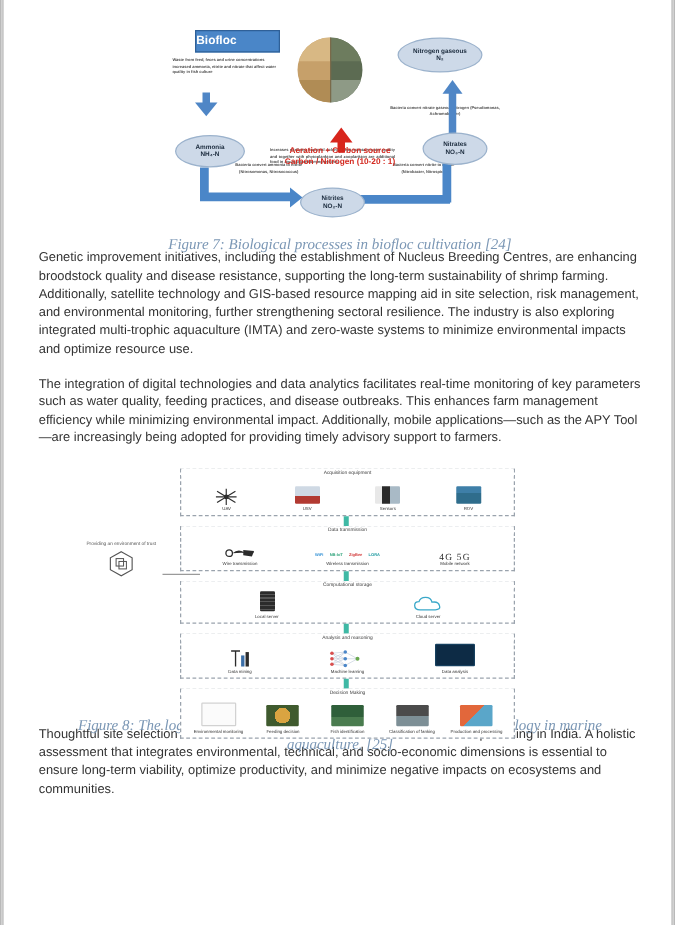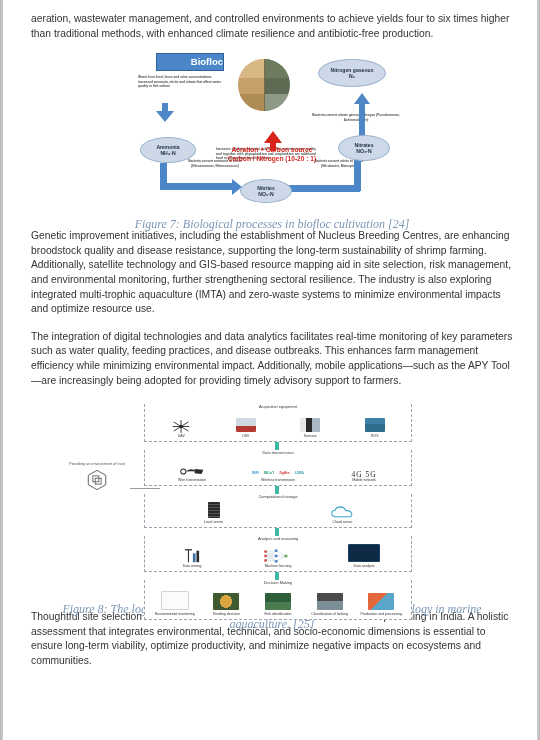--- a/index.html
+++ b/index.html
@@ -67,21 +67,21 @@
   }
   .biofloc-title {
     position: absolute;
     left: 24px; top: 2px;
     width: 66px; height: 16px;
     background: #4a86c8;
     border: 1px solid #2f6098;
     color: #ffffff;
     font-size: 9.5px;
     font-weight: bold;
-    text-align: right;
+    text-align: left;
     line-height: 16px;
   }
   .tiny-note {
     position: absolute;
     font-size: 3.2px;
     line-height: 4.6px;
     color: #4c4c4c;
     font-weight: bold;
   }
   .note-waste  { left: 6px;  top: 24px;  width: 84px; }
@@ -316,21 +316,20 @@
   .badge-red { color: #d23b3b; }
   .badge-teal { color: #1f9ba1; }
 </style>
 </head>
 <body>
 
 <div class="page">
 <div class="page-inner">
 <div class="content">
 
-  <p class="body-text">aeration, wastewater management, and controlled environments to achieve yields four to six times higher than traditional methods, with enhanced climate resilience and antibiotic-free production.</p>
 
   <div class="fig7-wrap">
     <div class="fig7">
 
       <div class="biofloc-title">Biofloc</div>
 
       <div class="tiny-note note-waste">Waste from feed, feces and urine concentrations increased ammonia, nitrite and nitrate that affect water quality in fish culture</div>
 
       <div class="photo-circle">
         <div class="t"></div>

